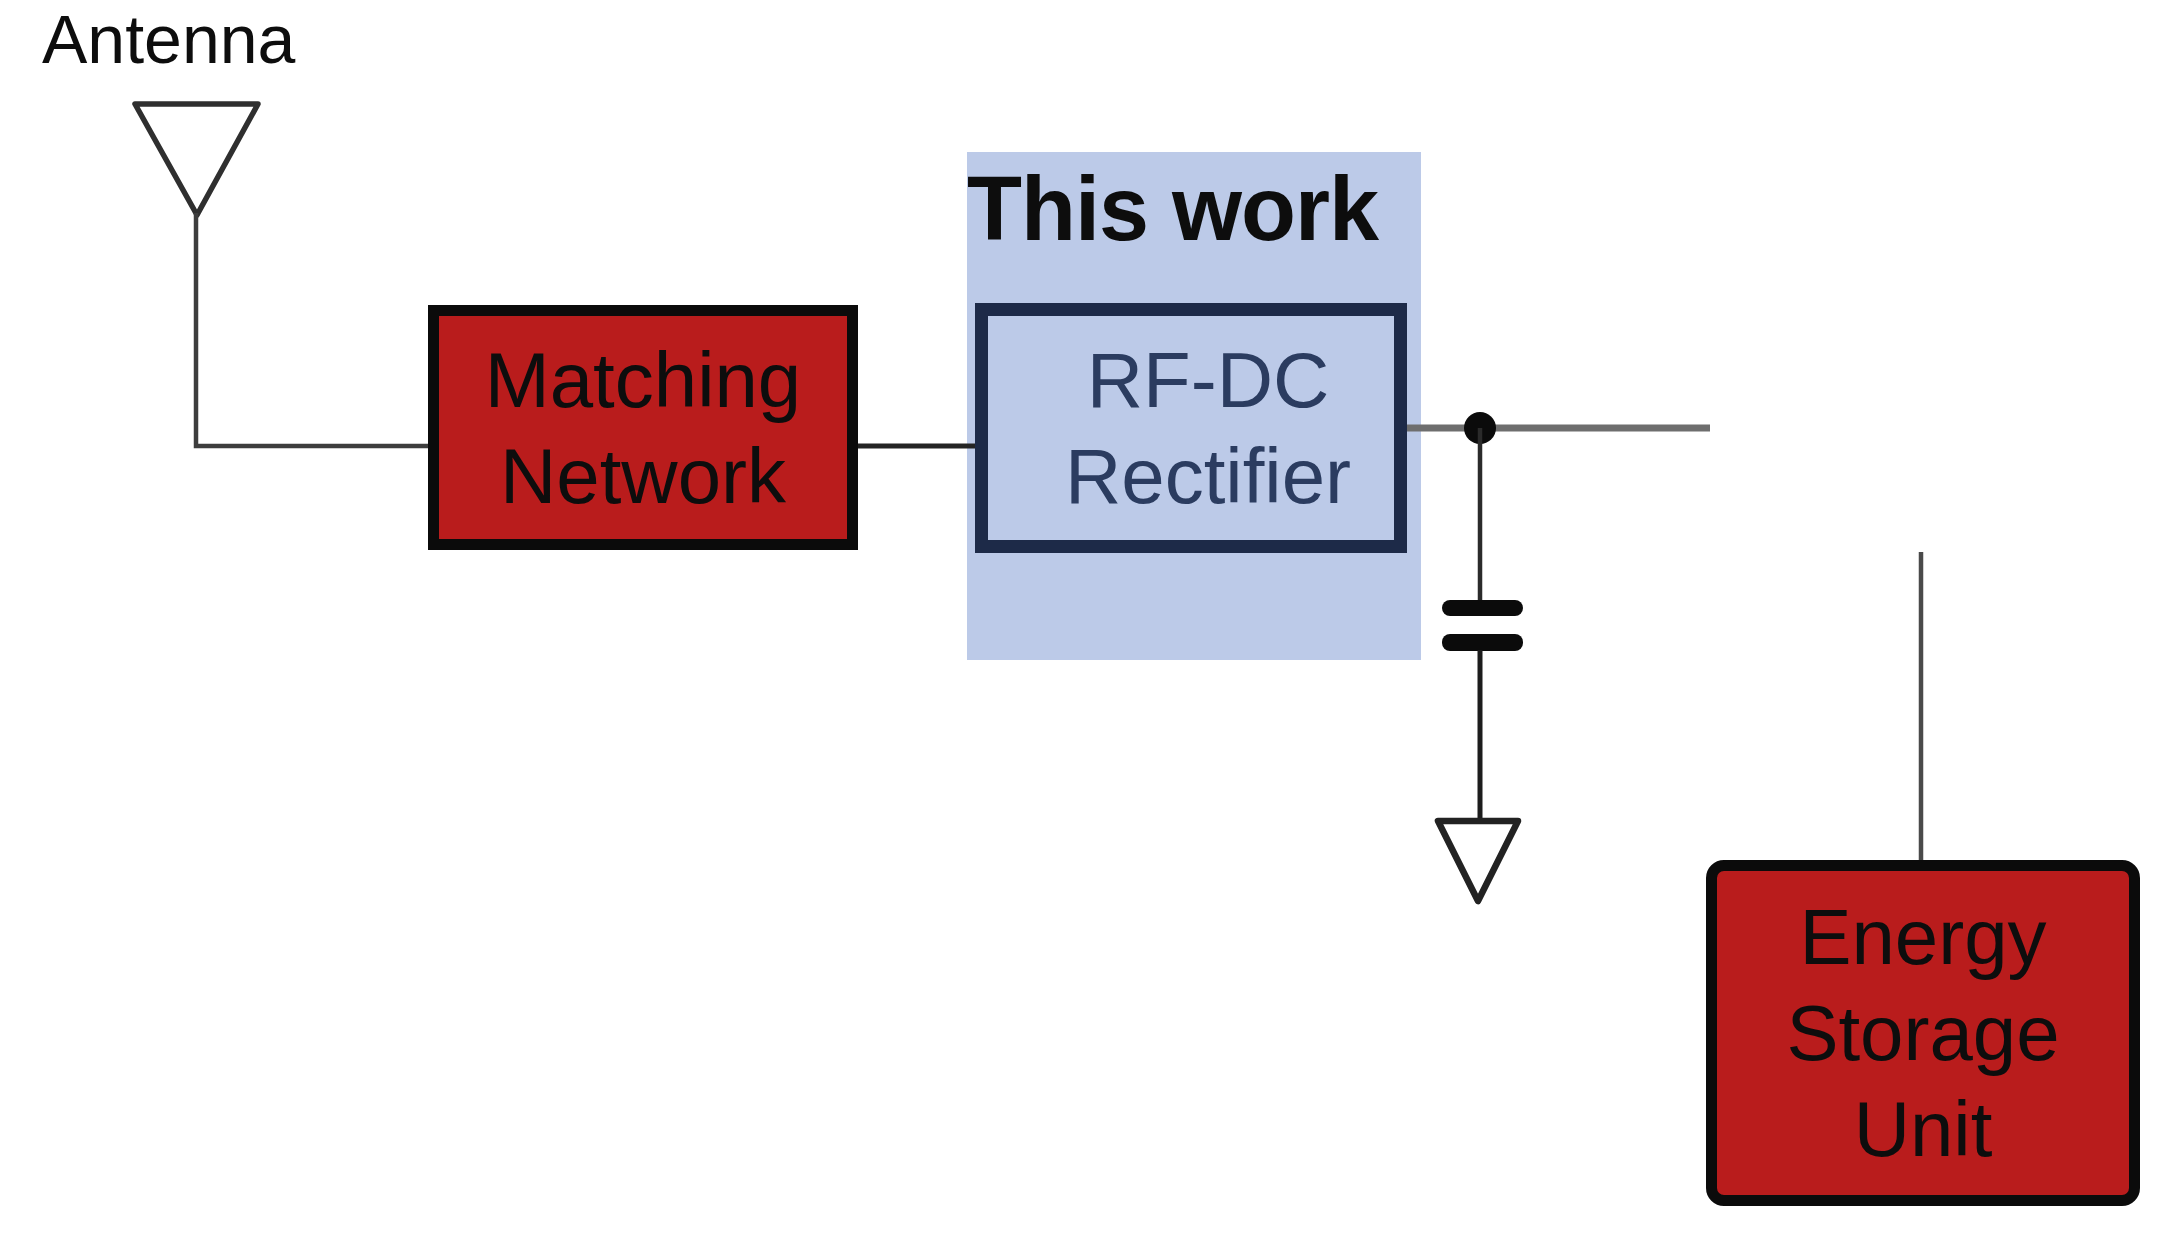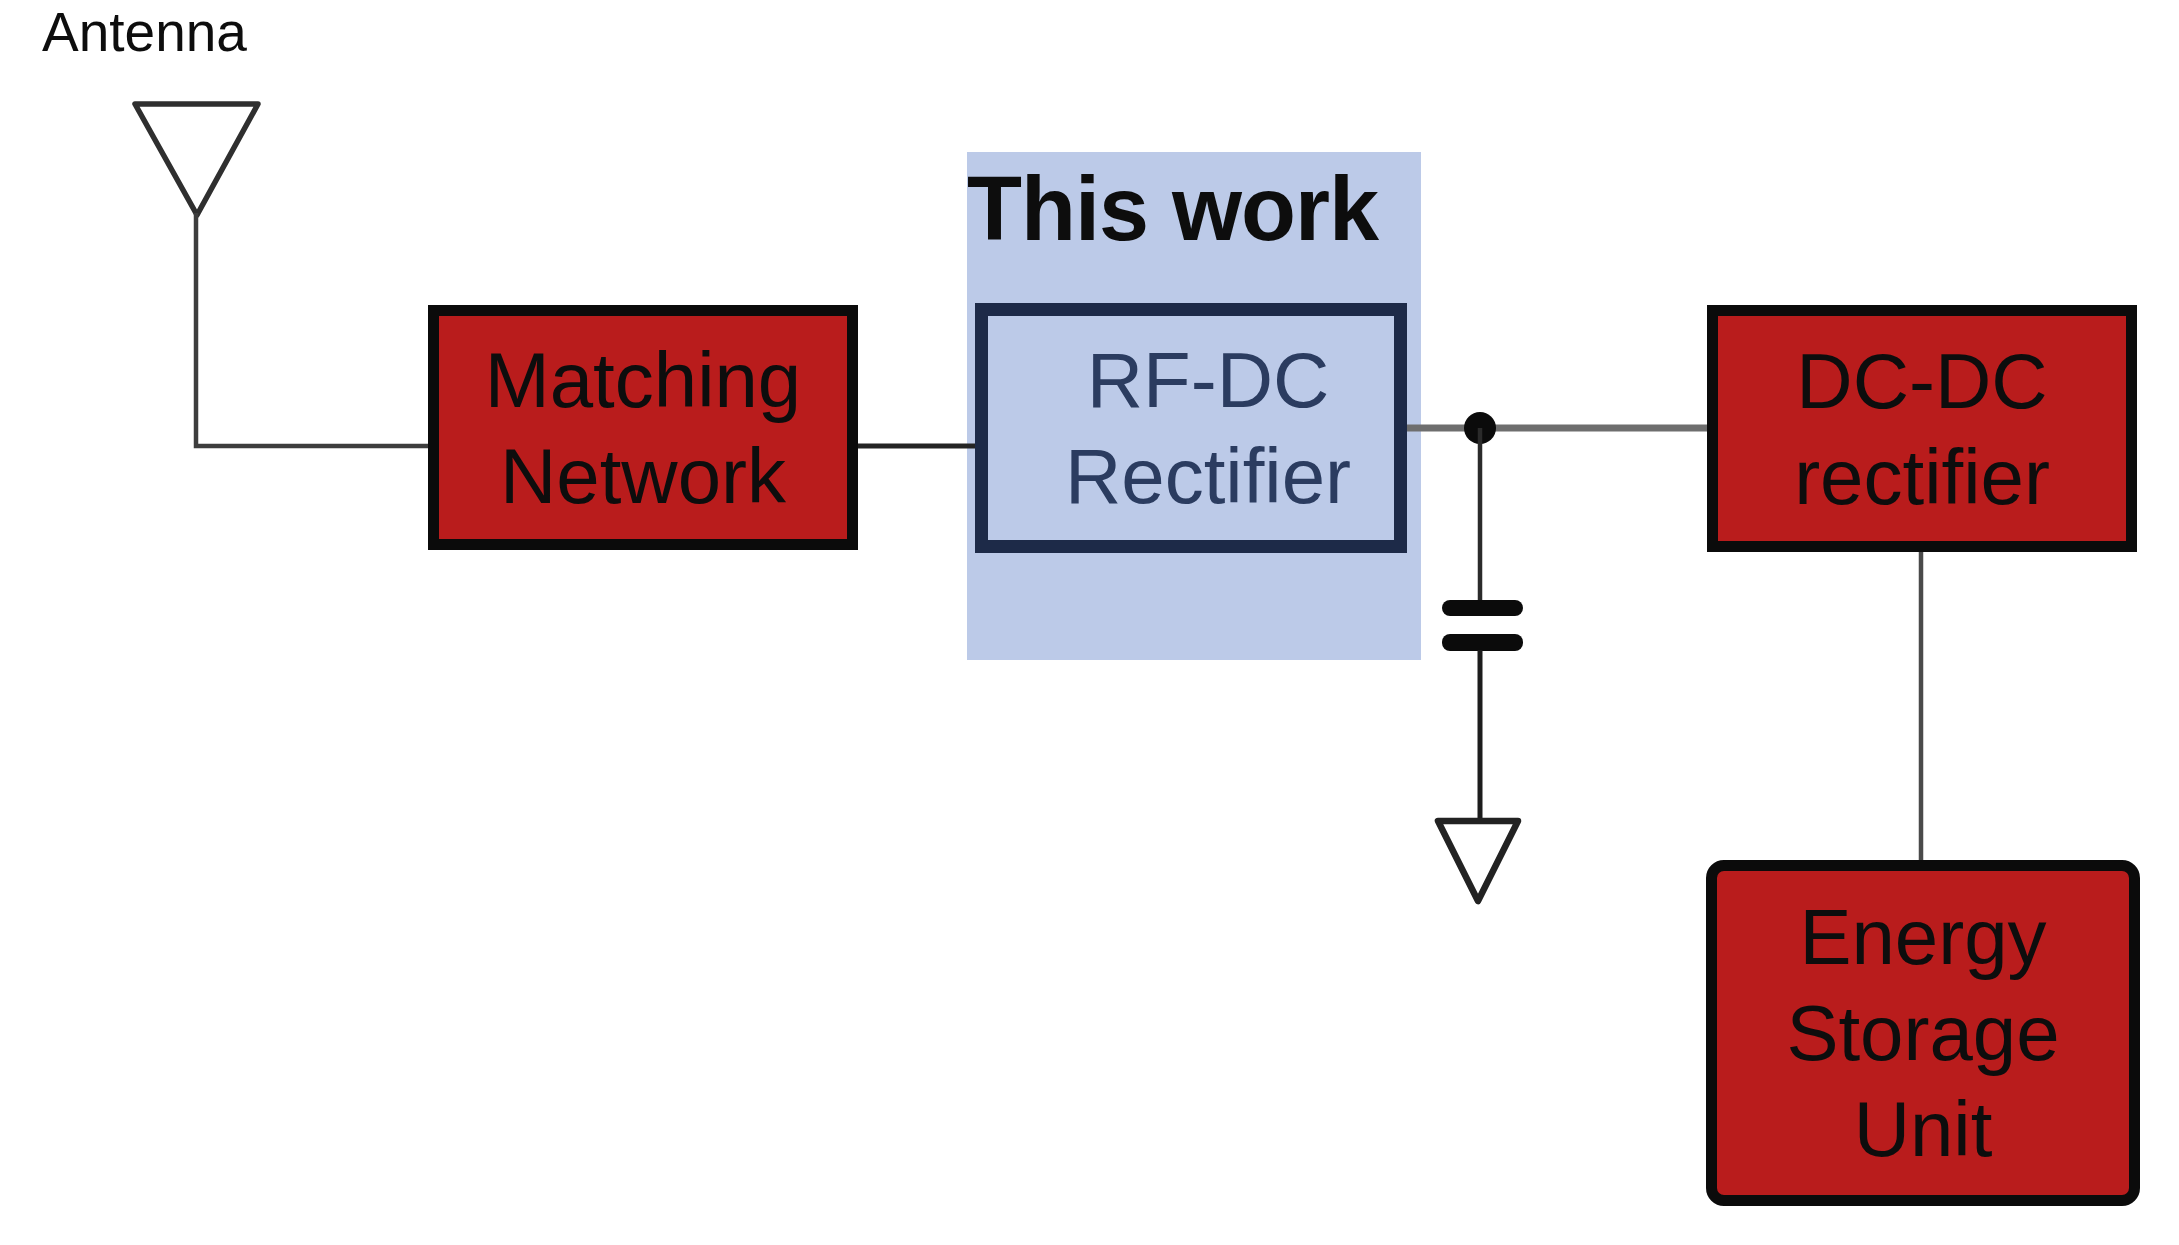--- a/index.html
+++ b/index.html
@@ -17,21 +17,21 @@
     position:relative;
     width:2179px;height:1245px;
     background:var(--background);
     font-family:"Liberation Sans","DejaVu Sans",sans-serif;
     color:var(--text);
     overflow:hidden;
   }
   .wires{position:absolute;left:0;top:0;width:2179px;height:1245px;z-index:1;}
   .antenna-label{
     position:absolute;left:42px;top:4px;
-    font-size:55px;line-height:1.05;color:var(--text);
+    font-size:68px;line-height:1.05;color:var(--text);
     white-space:nowrap;z-index:2;
   }
   .highlight{
     position:absolute;left:967px;top:152px;width:454px;height:508px;
     background:var(--highlight);z-index:0;
   }
   .thiswork{
     position:absolute;left:967px;top:158px;width:374px;
     text-align:center;font-size:90px;font-weight:600;letter-spacing:-1px;
     color:var(--text);z-index:2;white-space:nowrap;
@@ -90,20 +90,18 @@
   <div class="antenna-label" data-name="antenna-label">Antenna</div>
 
   <div class="thiswork" data-name="this-work-label">This work</div>
 
   <div class="block matching" data-name="matching-network-block"><span data-name="matching-network-label">Matching
 Network</span></div>
 
   <div class="block rfdc" data-name="rf-dc-rectifier-block"><span data-name="rf-dc-rectifier-label">RF-DC
 Rectifier</span></div>
 
-  <div class="block dcdc" data-name="dc-dc-rectifier-block"><span data-name="dc-dc-rectifier-label">DC-DC
-rectifier</span></div>
 
   <div class="block esu" data-name="energy-storage-unit-block"><span data-name="energy-storage-unit-label">Energy
 Storage
 Unit</span></div>
 
 </div>
 
 </body></html>

